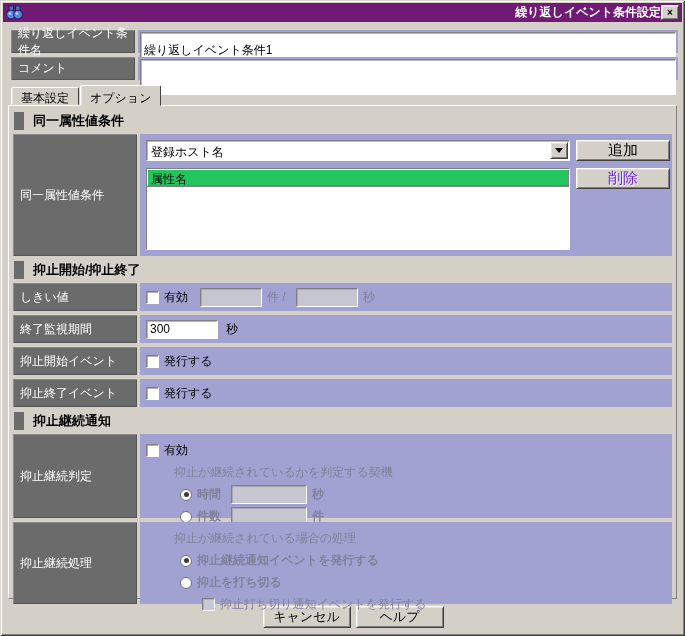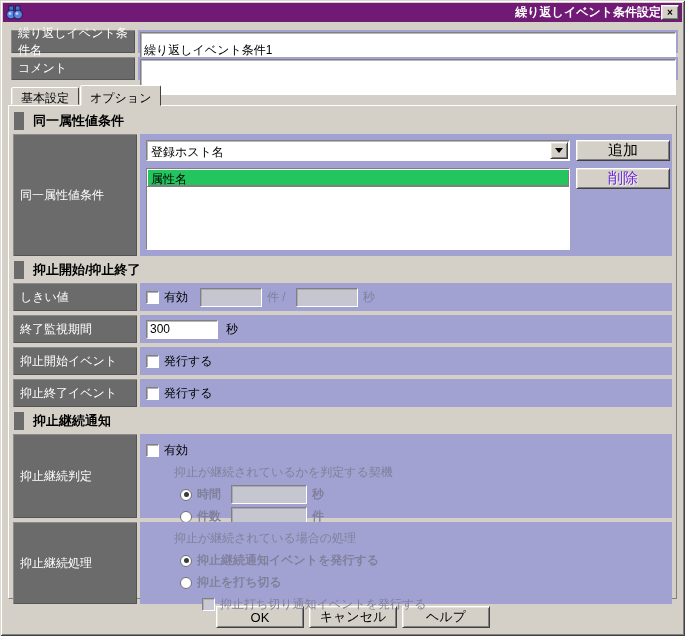--- a/index.html
+++ b/index.html
@@ -294,18 +294,17 @@
         <div class="vline ind56">
           <span class="cb disabled"></span>
           <span class="ctl-label dis">抑止打ち切り通知イベントを発行する</span>
         </div>
       </div>
     </div>
 
   </div>
 
   <div class="footer">
-    <div class="btn3d fbtn">OK</div>
     <div class="btn3d fbtn">キャンセル</div>
     <div class="btn3d fbtn">ヘルプ</div>
   </div>
 
 </div>
 
 </body></html>

